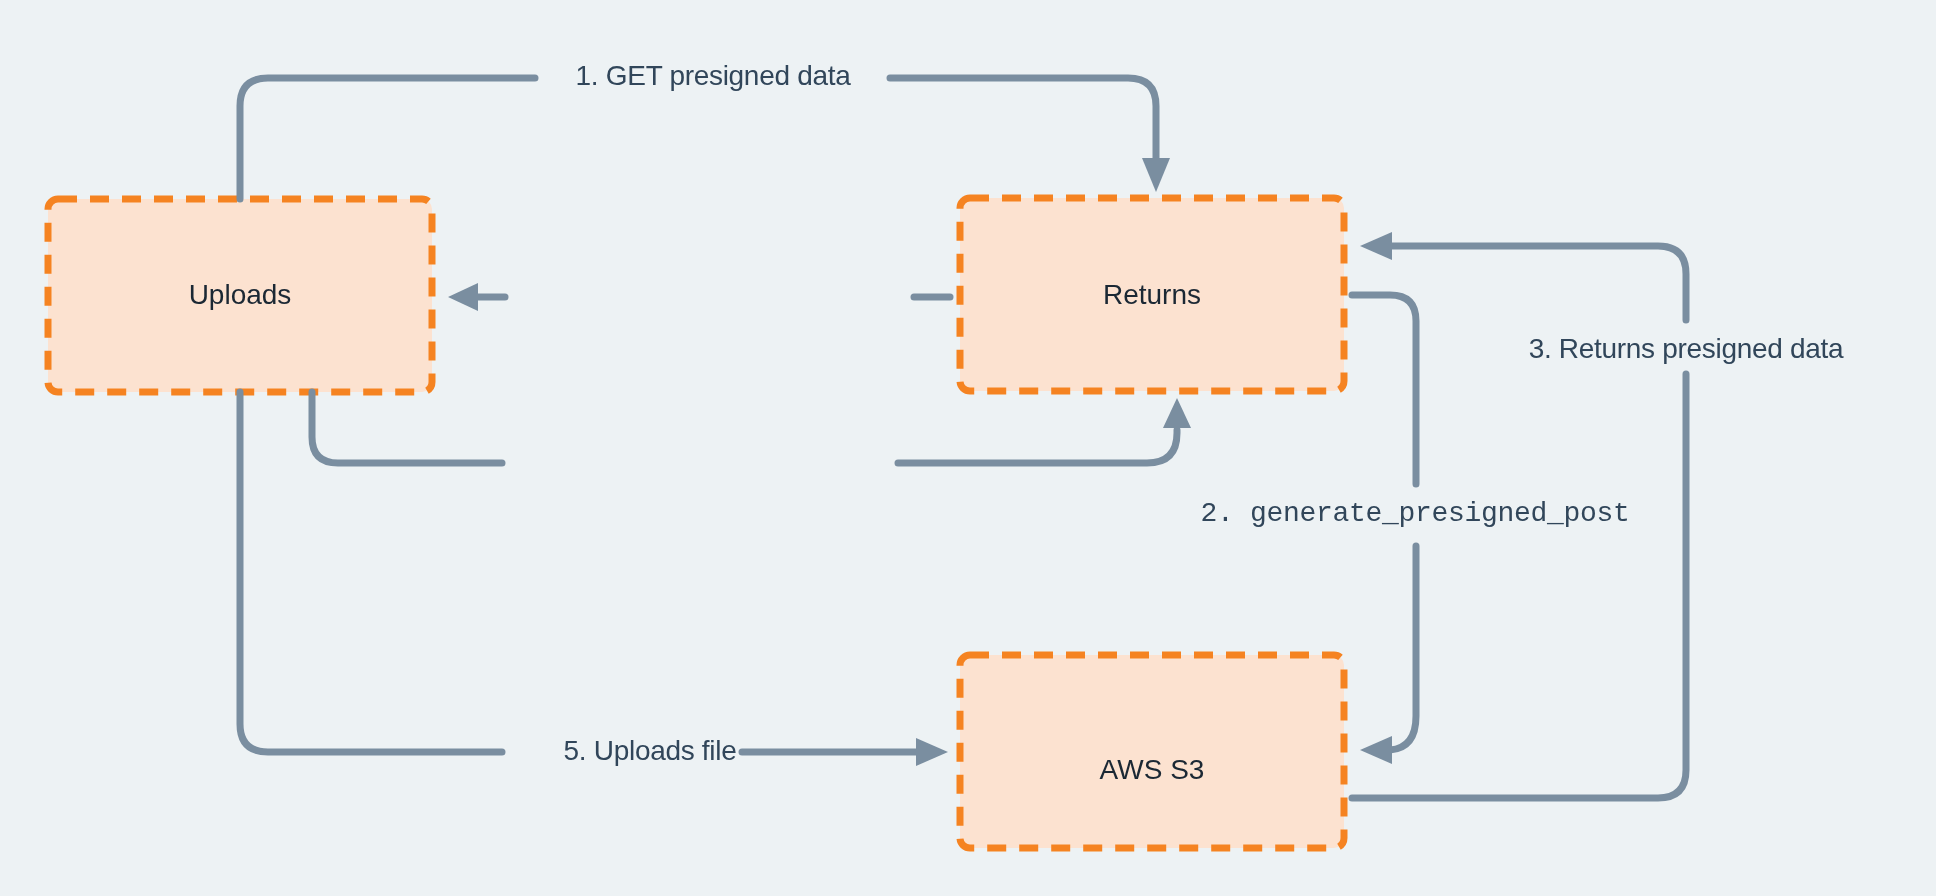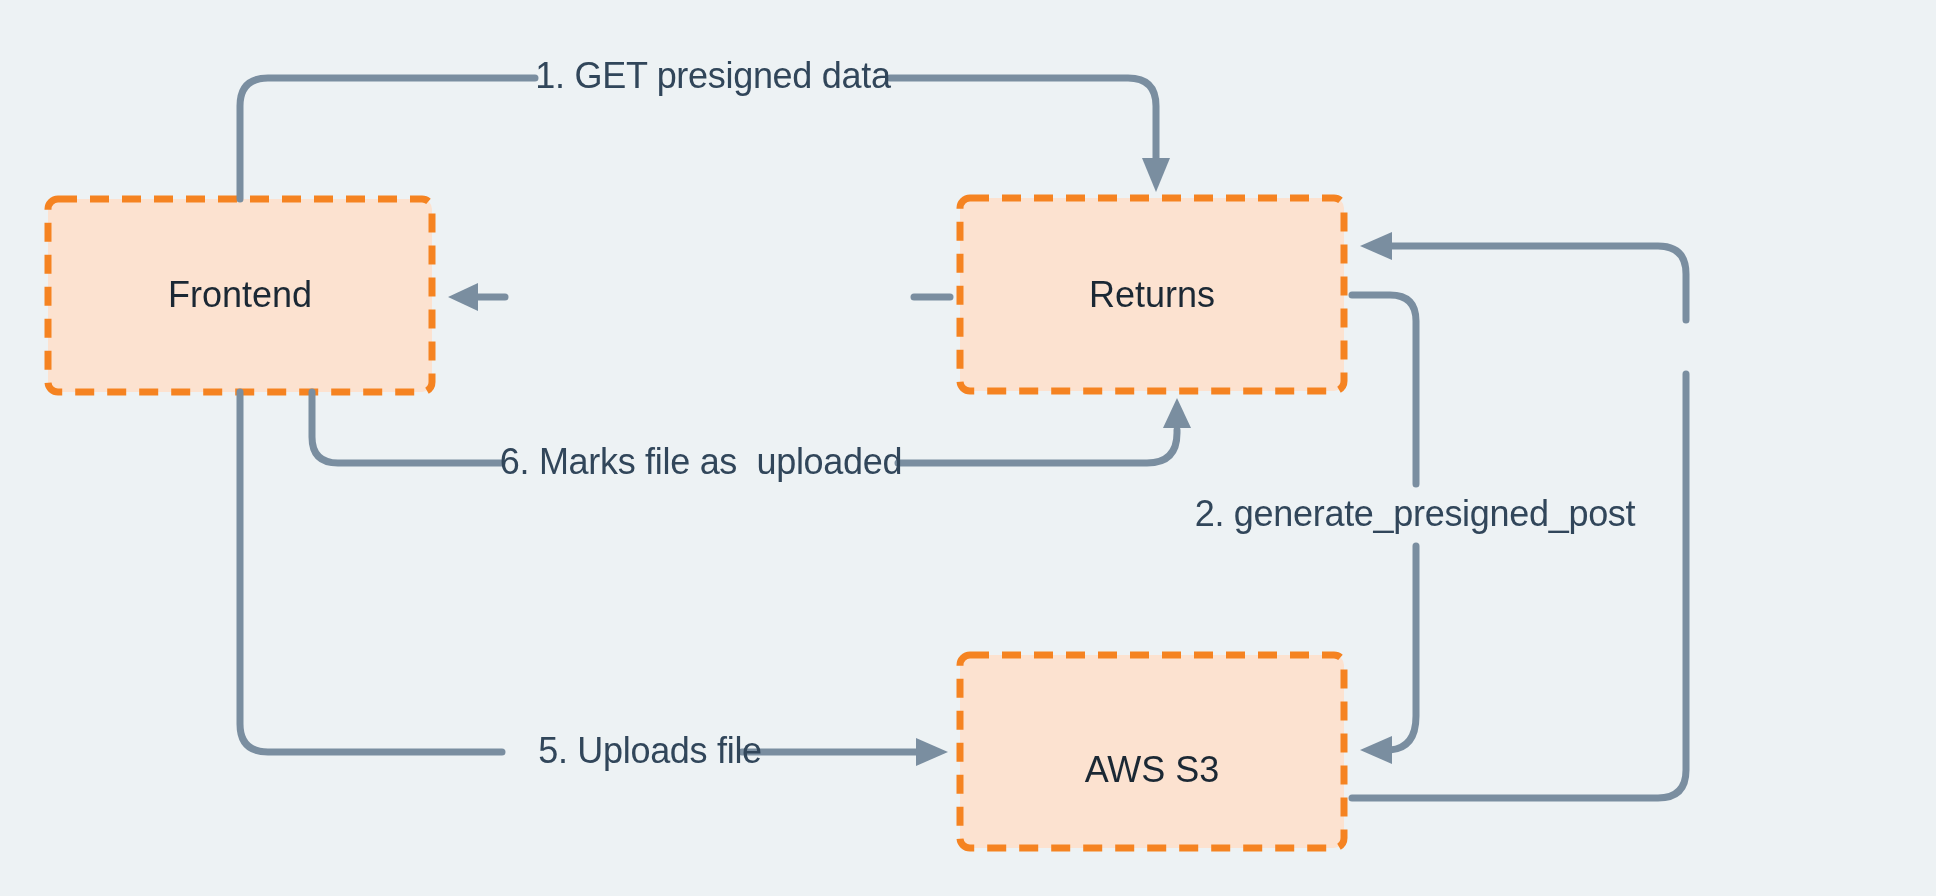--- a/index.html
+++ b/index.html
@@ -32,21 +32,21 @@
   .arrow-line {
     fill: none;
     stroke: var(--arrow);
     stroke-width: 7;
     stroke-linecap: round;
   }
   .arrow-head { fill: var(--arrow); stroke: none; }
   .label {
     position: absolute;
     transform: translate(-50%, -50%);
-    font-size: 36px;
+    font-size: 28px;
     letter-spacing: -0.3px;
     color: var(--label-text);
     white-space: pre;
     line-height: 1;
   }
   .node-label {
     color: var(--node-text);
     letter-spacing: 0;
   }
 </style>
@@ -79,22 +79,22 @@
 
     <path class="arrow-line" d="M 1352 295 L 1390 295 Q 1416 295 1416 321 L 1416 484"></path>
     <path class="arrow-line" d="M 1416 546 L 1416 716 Q 1416 748 1390 750"></path>
     <polygon class="arrow-head" points="1392,736 1392,764 1360,750"></polygon>
 
     <path class="arrow-line" d="M 1352 798 L 1658 798 Q 1686 798 1686 770 L 1686 374"></path>
     <path class="arrow-line" d="M 1686 320 L 1686 274 Q 1686 246 1658 246 L 1392 246"></path>
     <polygon class="arrow-head" points="1392,232 1392,260 1360,246"></polygon>
   </svg>
 
-  <div class="label node-label" style="left:240px; top:295px;">Frontend</div>
+  <div class="label node-label" style="left:240px; top:295px;">Uploads</div>
   <div class="label node-label" style="left:1152px; top:295px;">Returns</div>
   <div class="label node-label" style="left:1152px; top:752px;margin-top:18px;">AWS S3</div>
 
   <div class="label" style="left:713px; top:76px;">1. GET presigned data</div>
-  <div class="label" style="left:701px; top:462px;">6. Marks file as  uploaded</div>
   <div class="label" style="left:622px; top:751px;margin-left:28px;">5. Uploads file</div>
-  <div class="label" style="left:1415px; top:514px;">2. generate_presigned_post</div>
+  <div class="label" style="left:1415px; top:514px;font-family:Liberation Mono, monospace;">2. generate_presigned_post</div>
+  <div class="label" style="left:1686px; top:349px;">3. Returns presigned data</div>
 
 </div>
 
 </body></html>

